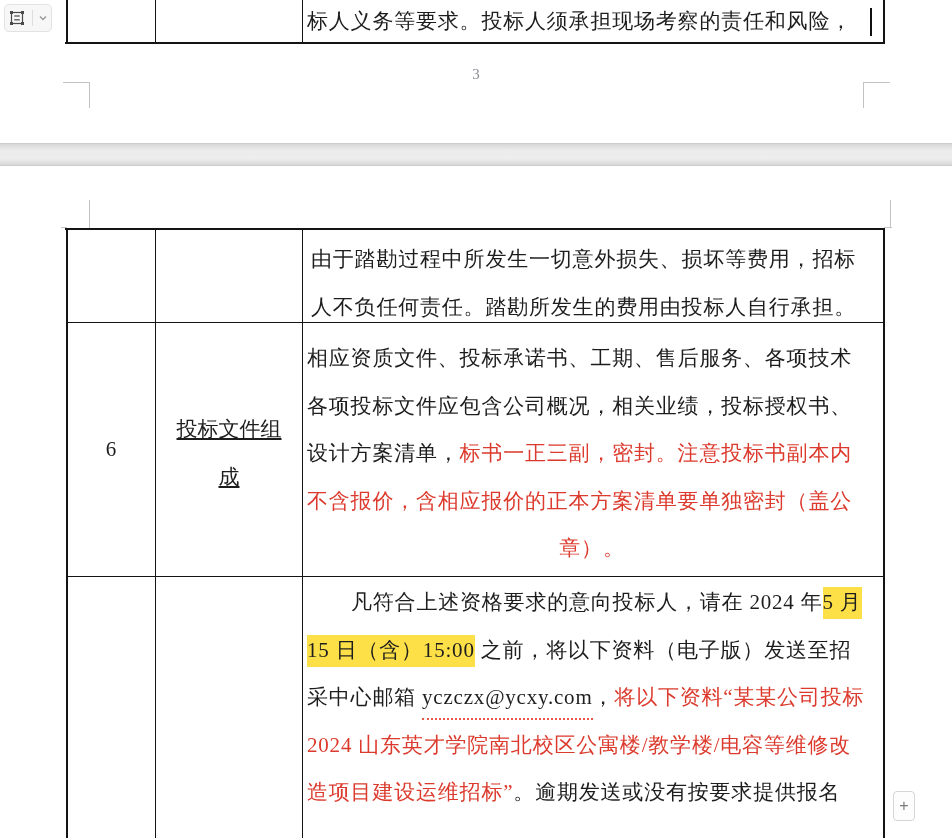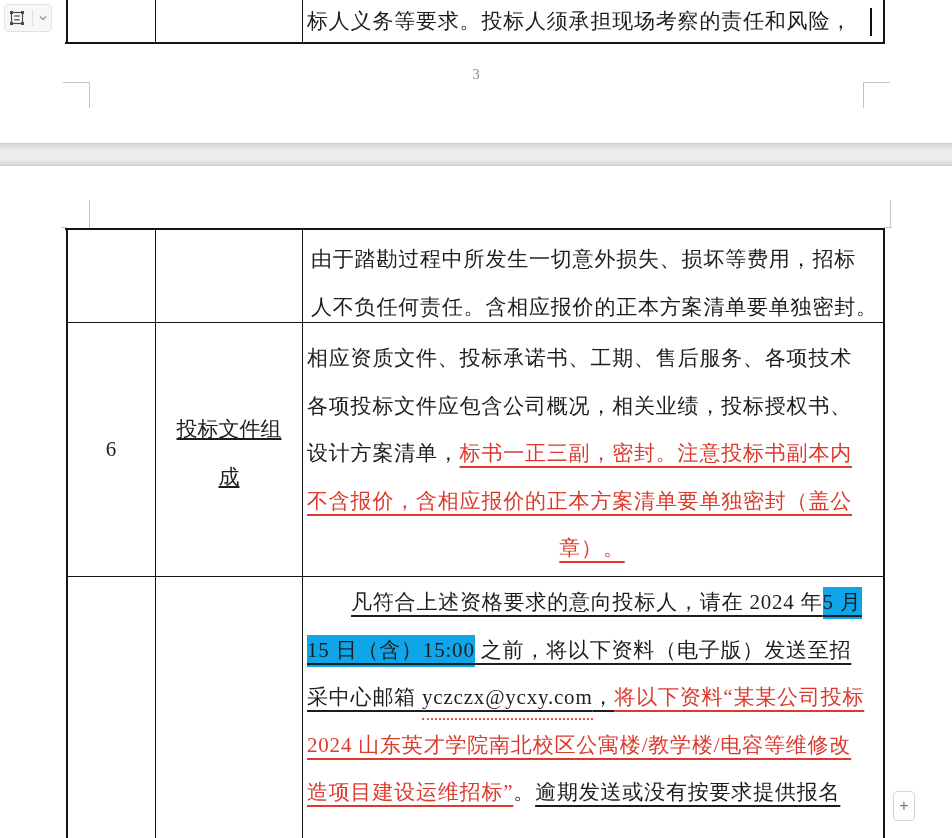--- a/index.html
+++ b/index.html
@@ -25,23 +25,23 @@
 
   .page-number { position:absolute; left:460px; top:66px; width:32px; text-align:center;
     font-size:15px; color:#8b8b94; }
 
   
   .cell-text { position:absolute; font-size:21px; line-height:47.5px; color:#1d1d1d;
     letter-spacing:0.8px; }
   .line { white-space:nowrap; }
   .line.center { text-align:center; }
   .line.ind { text-indent:44px; }
-  .u { text-decoration:underline; text-decoration-thickness:1.5px; text-underline-offset:6px; }
+  .u { text-decoration-thickness:1.5px; text-underline-offset:6px; }
   .red { color:#dc3a2d; }
-  .hl { background:#0ea5e9; padding:3px 0 5px; }
+  .hl { background:#fde047; padding:3px 0 5px; }
   .em { border-bottom:2px dotted #e8564a; padding-bottom:9px; }
 
   .caret { position:absolute; left:870px; top:8px; width:1.5px; height:28px; background:#111; }
 
   
   .add-btn { position:absolute; left:893px; top:791px; width:22px; height:30px;
     border:1px solid #d5d5d5; border-radius:4px; background:#fdfdfd; color:#7a7a7a;
     display:flex; align-items:center; justify-content:center;
     font-family:"Liberation Sans",sans-serif; font-size:16px; }
 </style>
@@ -98,21 +98,21 @@
   <div class="hline" style="left:65px; top:228px; width:820px; height:2px;"></div>
   <div class="vline" style="left:66px;  top:228px; width:2px; height:610px;"></div>
   <div class="vline" style="left:155px; top:230px; width:1px; height:608px;"></div>
   <div class="vline" style="left:302px; top:230px; width:1px; height:608px;"></div>
   <div class="vline" style="left:883px; top:228px; width:2px; height:610px;"></div>
   <div class="hline" style="left:67px; top:322px; width:816px; height:1px;"></div>
   <div class="hline" style="left:67px; top:576px; width:816px; height:1px;"></div>
 
   <div class="cell-text" style="left:311px; top:236px; width:570px;">
     <div class="line">由于踏勘过程中所发生一切意外损失、损坏等费用，招标</div>
-    <div class="line">人不负任何责任。含相应报价的正本方案清单要单独密封。</div>
+    <div class="line">人不负任何责任。踏勘所发生的费用由投标人自行承担。</div>
   </div>
 
   <div class="cell-text" style="left:67px; top:426px; width:88px; text-align:center; letter-spacing:0;">
     <div class="line">6</div>
   </div>
   <div class="cell-text" style="left:156px; top:406px; width:146px; text-align:center; letter-spacing:0;text-decoration:underline;">
     <div class="line">投标文件组</div>
     <div class="line">成</div>
   </div>
 

